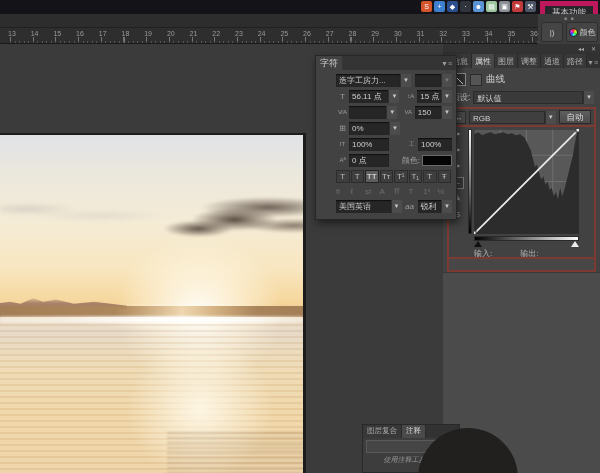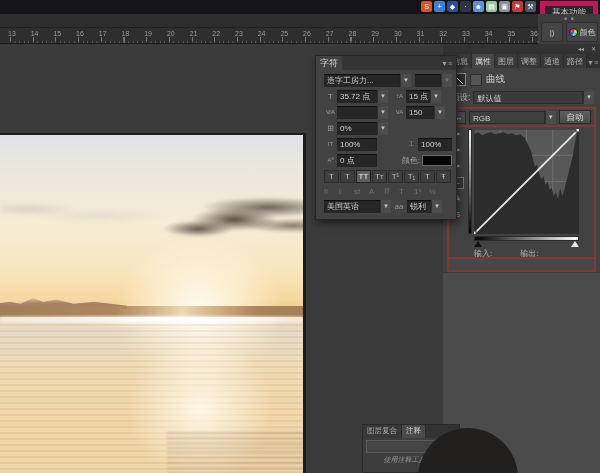--- a/index.html
+++ b/index.html
@@ -82,21 +82,21 @@
          color:#c5c5c5; font-size:6px; text-align:center; line-height:13px; flex:none; }
   .ic  { width:13px; flex:none; font-size:8px; color:#9d9d9d; text-align:center; line-height:13px; }
   .row { display:flex; align-items:center; margin-bottom:3px; }
 
   
   #char-panel { position:absolute; left:315px; top:55px; width:142px; height:165px;
          background:#424242; border:1px solid #262626; box-shadow:2px 3px 8px rgba(0,0,0,.55); z-index:6; }
   #char-title { height:14px; background:#343434; display:flex; align-items:center; }
   #char-tab { background:#424242; color:#cfcfcf; font-size:9px; padding:0 4px; height:14px; line-height:14px; }
   #char-menu { margin-left:auto; color:#9a9a9a; font-size:7px; padding-right:4px; }
-  #char-body { padding:4px 4px 0 8px; }
+  #char-body { padding:4px 4px 0 20px; }
   .sbtn { width:15px; height:13px; background:#3e3e3e; border:1px solid #2c2c2c; margin-right:1px;
           color:#bdbdbd; font-size:8px; text-align:center; line-height:12px; }
   .sbtn.sel { background:#5d5d5d; border-color:#222; color:#eee; }
   .obtn { width:15px; height:11px; color:#6f6f6f; font-size:8px; text-align:left; line-height:11px; }
   #color-swatch { width:30px; height:11px; background:#050505; border:1px solid #6a6a6a; }
 
   
   #dock { position:absolute; left:443px; top:44px; width:157px; height:429px; background:#424242; z-index:2; }
   #dock-head { height:8px; background:#333; position:relative; }
   #dock-collapse { position:absolute; right:16px; top:1px; color:#aaa; font-size:6px; }
@@ -318,21 +318,21 @@
     <div id="char-body">
       <div class="row">
         <span class="fld" style="flex:1">造字工房力...</span>
         <span class="dd dd-arrow">▼</span>
         <span style="width:4px"></span>
         <span class="fld" style="width:26px;color:#777"></span>
         <span class="dd dd-arrow" style="color:#777">▼</span>
       </div>
       <div class="row">
         <span class="ic">T</span>
-        <span class="fld" style="width:40px">35.72 点</span>
+        <span class="fld" style="width:40px">56.11 点</span>
         <span class="dd dd-arrow">▼</span>
         <span style="width:5px"></span>
         <span class="ic" style="font-size:6px">↕A</span>
         <span class="fld" style="width:24px">15 点</span>
         <span class="dd dd-arrow">▼</span>
       </div>
       <div class="row">
         <span class="ic" style="font-size:6px">V⁄A</span>
         <span class="fld" style="width:40px"></span>
         <span class="dd dd-arrow">▼</span>

